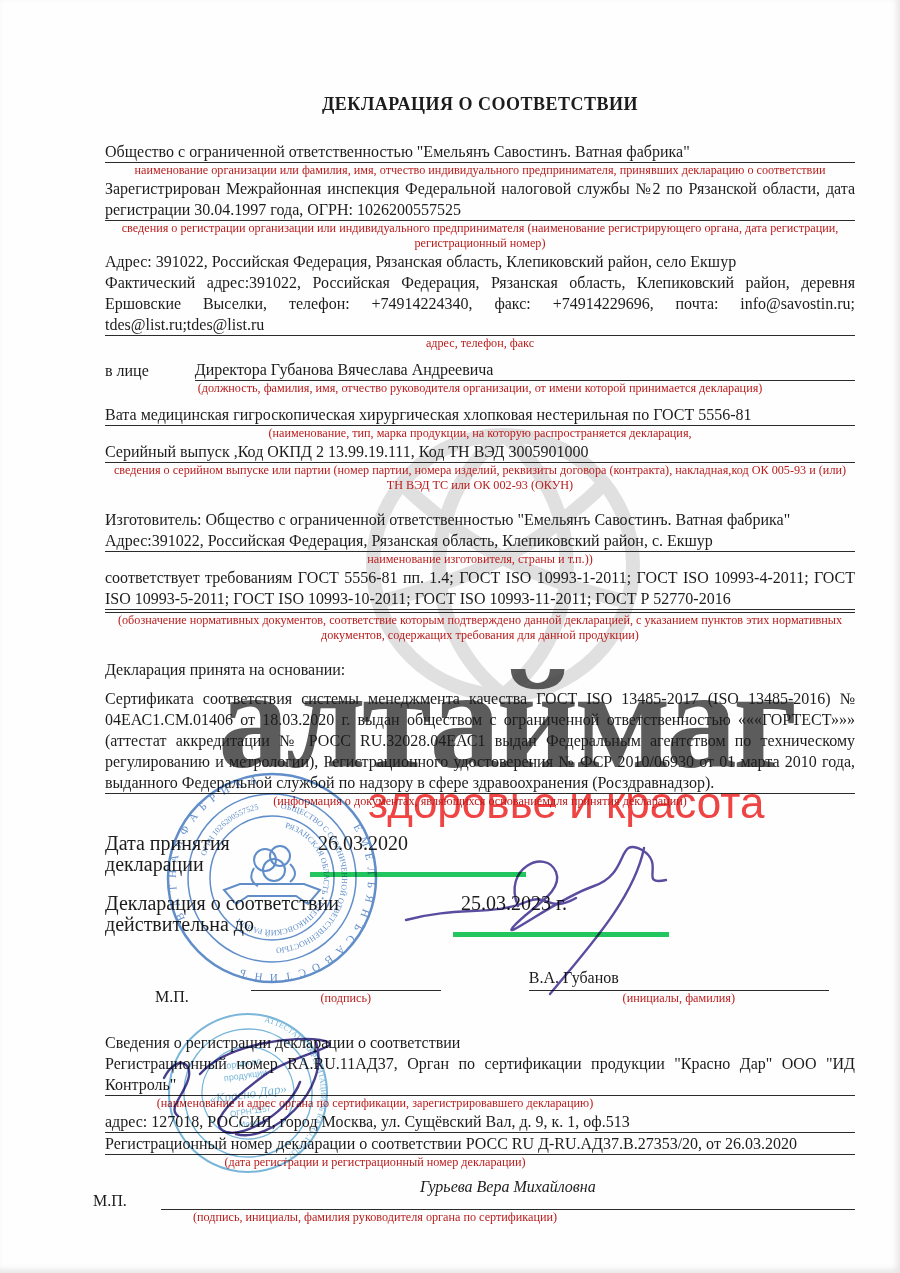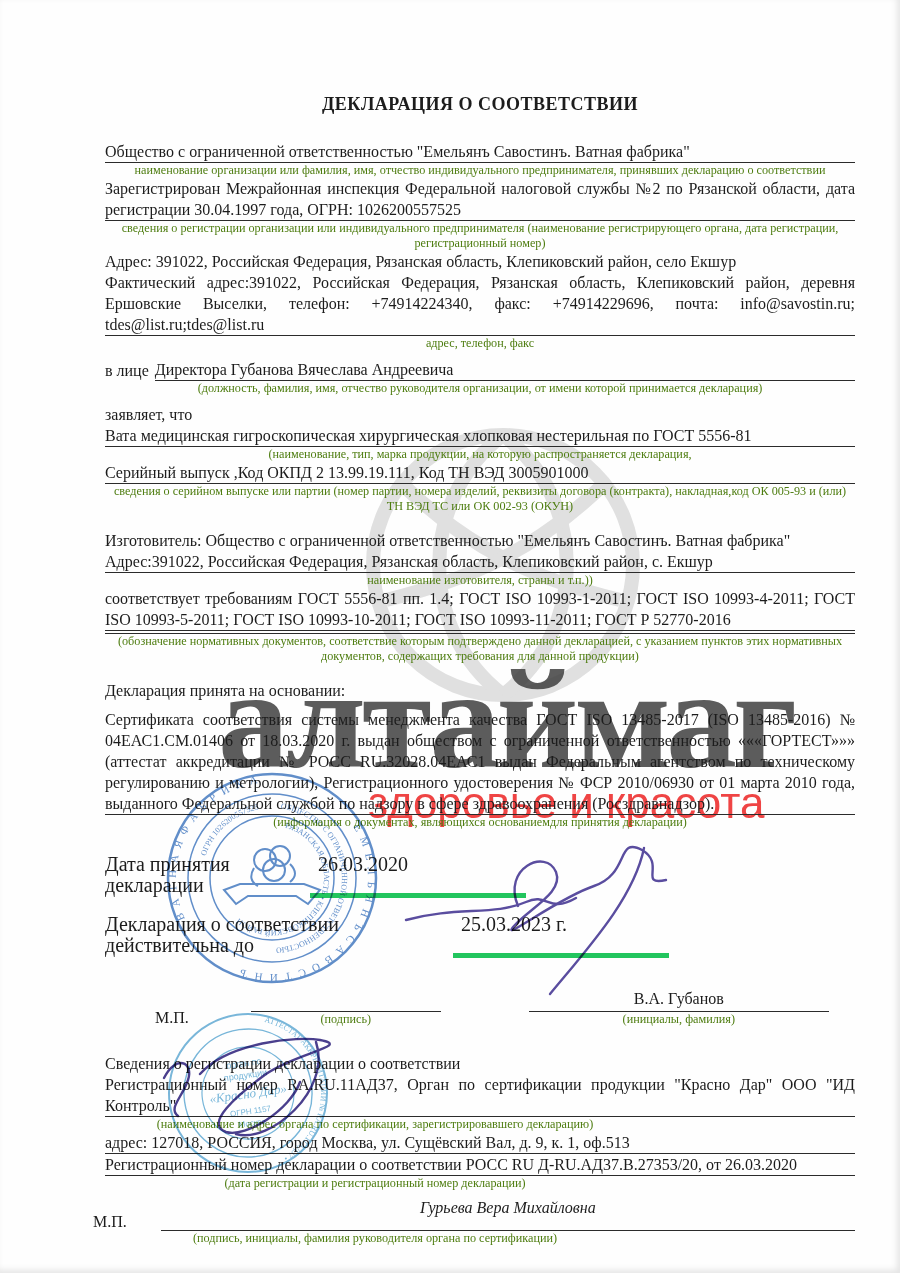--- a/index.html
+++ b/index.html
@@ -7,33 +7,33 @@
     position:relative;width:900px;height:1273px;background:#fefefe;
     font-family:"Liberation Serif","DejaVu Serif",serif;color:#1c1c1c;
     overflow:hidden;box-shadow:inset -3px -3px 6px rgba(0,0,0,.10);
   }
   .content{position:relative;z-index:2;padding:90px 45px 0 105px;width:750px;}
   .title{font-size:18px;font-weight:bold;text-align:center;letter-spacing:.5px;margin:4px 0 26px 0;}
   .line{font-size:16px;line-height:21px;}
   .u{border-bottom:1px solid #2b2b2b;}
   .uu{border-bottom:4px double #2b2b2b;}
   .jst{text-align:justify;}
-  .cap{font-size:12.2px;line-height:15px;text-align:center;color:#4d7c0f;}
+  .cap{font-size:12.2px;line-height:15px;text-align:center;color:#b91c1c;}
   .cap.left{text-align:center;}
   .cap.shift{transform:translateX(-105px);}
   .gap8{height:8px;}.gap12{height:12px;}.gap16{height:16px;}.gap20{height:20px;}.gap26{height:26px;}
-  .inline-field{display:flex;align-items:flex-end;}
+  .inline-field{display:flex;align-items:flex-end;gap:40px;}
   .inline-field .fill{flex:1;border-bottom:1px solid #2b2b2b;margin-left:6px;}
   .date-row{display:flex;align-items:baseline;font-size:20px;line-height:21px;margin-top:4px;}
   .date-val{border-bottom:5px solid #22c55e;padding:0 8px 18px 8px;min-width:200px;}
   .mp-row{display:flex;align-items:flex-end;margin:30px 0 0 50px;font-size:16px;}
   .sig-col{width:190px;margin-left:62px;}
   .name-col{width:300px;margin-left:88px;}
   .sig-line{border-bottom:1px solid #2b2b2b;height:20px;}
-  .name-on-line{border-bottom:1px solid #2b2b2b;text-align:center;padding-bottom:2px;}
+  .name-on-line{border-bottom:1px solid #2b2b2b;padding-bottom:2px;}
   .mp-bottom{display:flex;align-items:flex-end;font-size:16px;margin-top:6px;}
   .mp-bottom .lbl{margin-left:-12px;}
   .mp-bottom .fill-line{flex:1;border-bottom:1px solid #2b2b2b;text-align:center;margin-left:34px;padding-bottom:12px;font-style:italic;}
   
   .overlay{position:absolute;pointer-events:none;}
   .wm-globe{left:358px;top:420px;z-index:1;opacity:.55;}
   .wm-big{left:218px;top:648px;z-index:1;font-family:Liberation Serif, serif;
           font-weight:bold;font-size:142px;line-height:1;color:#404040;opacity:.85;letter-spacing:-4px;white-space:nowrap;}
   .wm-sub{left:368px;top:778px;z-index:1;font-family:"Liberation Sans","DejaVu Sans",sans-serif;
           font-size:44px;color:#ef4444;white-space:nowrap;}
@@ -138,21 +138,20 @@
     <div class="cap">адрес, телефон, факс</div>
 
     <div class="gap8"></div>
     <div class="inline-field">
       <span class="line">в лице</span>
       <span class="fill line">Директора Губанова Вячеслава Андреевича</span>
     </div>
     <div class="cap">(должность, фамилия, имя, отчество руководителя организации, от имени которой принимается декларация)</div>
 
     <div class="gap8"></div>
-    <div class="line">заявляет, что</div>
 
     <div class="line u">Вата медицинская гигроскопическая хирургическая хлопковая нестерильная по ГОСТ 5556-81</div>
     <div class="cap">(наименование, тип, марка продукции, на которую распространяется декларация,</div>
 
     <div class="line u">Серийный выпуск ,Код ОКПД 2 13.99.19.111, Код ТН ВЭД 3005901000</div>
     <div class="cap">сведения о серийном выпуске или партии (номер партии, номера изделий, реквизиты договора (контракта), накладная,код ОК 005-93 и (или) ТН ВЭД ТС или ОК 002-93 (ОКУН)</div>
 
     <div class="gap16"></div>
     <div class="line">Изготовитель: Общество с ограниченной ответственностью "Емельянъ Савостинъ. Ватная фабрика"</div>
     <div class="line u">Адрес:391022, Российская Федерация, Рязанская область, Клепиковский район, с. Екшур</div>

